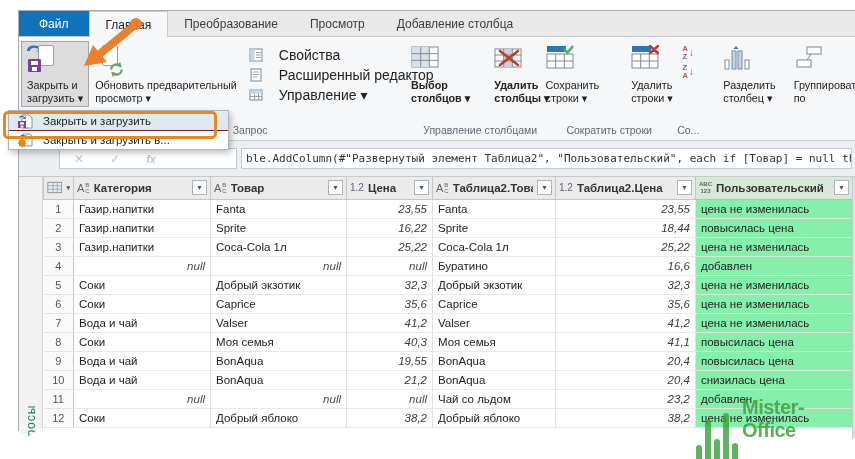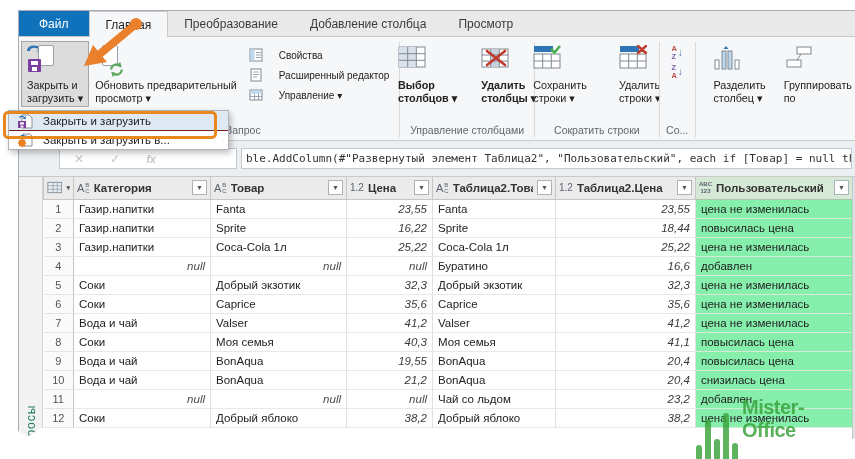--- a/index.html
+++ b/index.html
@@ -19,21 +19,21 @@
   
   .ribbon{height:104px;background:#f6f7f9;border-bottom:1px solid #c9c9c9;display:flex;align-items:stretch;padding:2px 0 0 2px;overflow:hidden;}
   .rgroup{display:flex;flex-direction:column;}
   .rgroup-content{flex:1;display:flex;align-items:flex-start;padding-top:2px;}
   .rgroup-label{text-align:center;font-size:10.5px;color:#5f6770;padding:1px 4px 4px;white-space:nowrap;}
   .rdiv{width:1px;background:#d9d9d9;margin:3px 2px;}
   .bigbtn{display:flex;flex-direction:column;align-items:flex-start;padding:3px 5px 2px;border:1px solid transparent;cursor:default;}
   .bigbtn .blabel{font-size:10.8px;line-height:1.18;color:#222;text-align:center;white-space:nowrap;}
   .bigbtn.pressed{background:#dcdcdc;border-color:#a5a5a5;}
   .smallcol{display:flex;flex-direction:column;justify-content:flex-start;padding:4px 4px 0 2px;}
-  .smallitem{display:flex;align-items:center;gap:16px;height:20px;font-size:10px;color:#222;white-space:nowrap;padding:0 4px;}
+  .smallitem{display:flex;align-items:center;gap:16px;height:20px;font-size:14px;color:#222;white-space:nowrap;padding:0 4px;}
   .bigicon{width:30px;height:32px;position:relative;margin-bottom:2px;}
   .icon-page{position:absolute;width:16px;height:21px;background:#fff;border:1.5px solid #99a0a7;border-radius:2px;}
   .cl-page{left:11px;top:0;}
   .cl-floppy{position:absolute;left:1px;top:14px;width:13px;height:13px;background:#7b3fa0;border-radius:1px;}
   .cl-floppy::before{content:"";position:absolute;left:3px;top:2px;width:7px;height:4px;background:#fff;}
   .cl-floppy::after{content:"";position:absolute;left:4px;bottom:1px;width:5px;height:4px;background:#fff;}
   .cl-arrow{position:absolute;left:-2px;top:-3px;}
   .rf-page{left:7px;top:0;}
   .rf-glyph{position:absolute;right:0;bottom:-1px;}
   .sorticon{display:flex;align-items:center;height:17px;margin:1px 0;}
@@ -101,22 +101,22 @@
 <body>
 
 <div class="stage">
 
   <div class="pqwindow">
 
     <div class="tabbar">
       <div class="tab file">Файл</div>
       <div class="tab active">Главная</div>
       <div class="tab">Преобразование</div>
+      <div class="tab">Просмотр</div>
       <div class="tab">Добавление столбца</div>
-      <div class="tab">Просмотр</div>
     </div>
 
     <div class="ribbon">
 
       <div class="rgroup" style="width:88px;">
         <div class="rgroup-content">
           <div class="bigbtn pressed">
             <div class="bigicon">
               <svg class="cl-arrow" width="20" height="12" viewBox="0 0 20 12">
                   <path d="M2 9 C2 3,12 2,15 6 l3-2 -1 7 -6-2 3-1 C12 5,5 5,5 9 z" fill="#2e75b6"></path>

